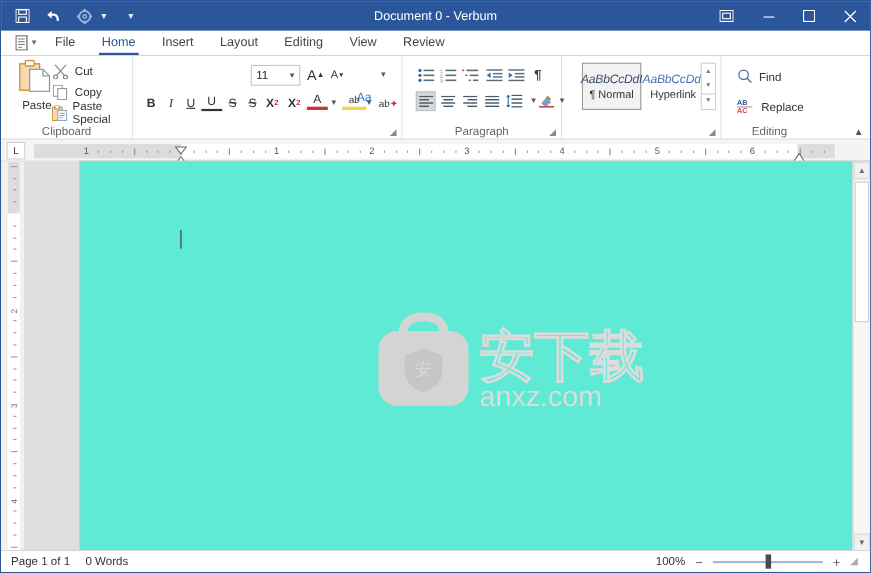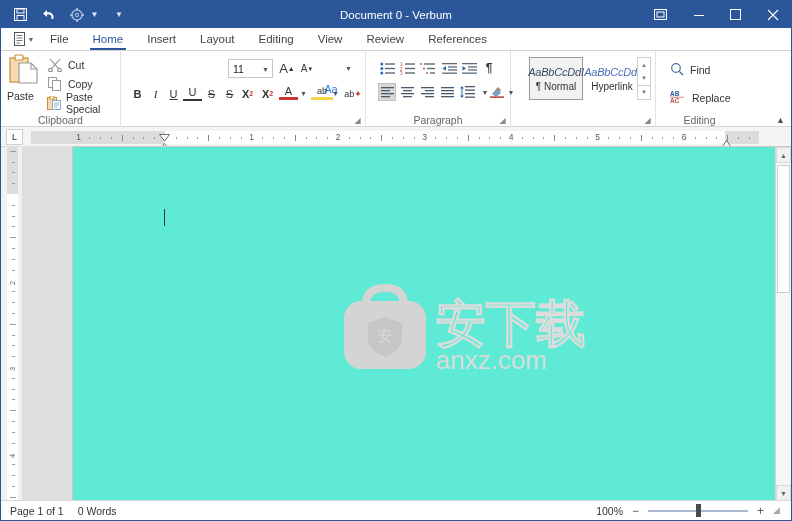--- a/index.html
+++ b/index.html
@@ -114,21 +114,21 @@
     width: 9px; height: 9px; color: #888;
     font-size: 8px; line-height: 9px; text-align: center;
   }
 
   
   #grp-clipboard { left: 0; width: 120px; }
   .paste-big {
     position: absolute; left: 6px; top: 3px;
     width: 40px; height: 56px;
     display: flex; flex-direction: column;
-    align-items: flex-start; justify-content: flex-start;
+    align-items: flex-end; justify-content: flex-start;
   }
   .paste-label { font-size: 10.5px; color: #333; margin-top: 2px; }
   .clip-item {
     position: absolute; left: 46px;
     height: 18px; display: flex; align-items: center; gap: 5px;
     font-size: 10.5px; color: #333;
   }
   .clip-ico { width: 16px; height: 16px; display:flex; align-items:center; justify-content:center; }
 
   
@@ -398,23 +398,20 @@
         <span>Layout</span>
       </div>
     <div class="tab">
         <span>Editing</span>
       </div>
     <div class="tab">
         <span>View</span>
       </div>
     <div class="tab">
         <span>Review</span>
-      </div>
-    <div class="tab">
-        <span>References</span>
       </div>
   </div>
 
   <div class="ribbon">
 
     <div class="group" id="grp-clipboard">
       <div class="paste-big">
         <svg width="32" height="34" viewBox="0 0 32 34">
           <rect x="3" y="4" width="18" height="24" fill="#f6d9b0" stroke="#c9922f" stroke-width="1.2"></rect>
           <rect x="8" y="1" width="8" height="5" rx="1" fill="#fff" stroke="#c9922f" stroke-width="1.2"></rect>

